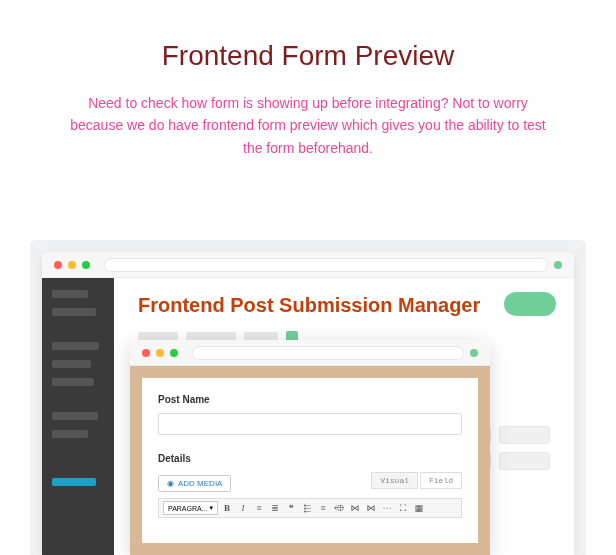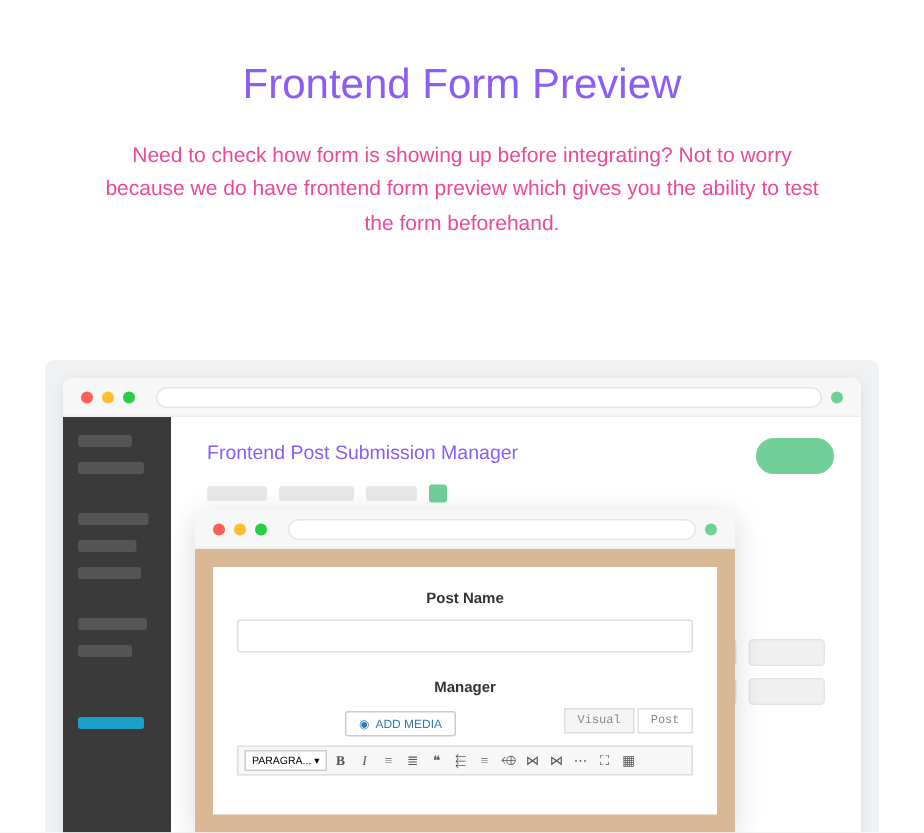--- a/index.html
+++ b/index.html
@@ -1,48 +1,48 @@
 <!DOCTYPE html>
 <html><head>
   <meta charset="utf-8">
   <style>
     * { margin: 0; padding: 0; box-sizing: border-box; }
     body { font-family: -apple-system, BlinkMacSystemFont, "Segoe UI", sans-serif; background: #fff; width: 616px; height: 555px; overflow: hidden; position: relative; }
     .hero { text-align: center; padding: 40px 60px 30px; }
-    .hero-title { font-size: 28px; font-weight: 300; color: #8b5cf6; margin-bottom: 20px; }
+    .hero-title { font-size: 28px; font-weight: 300; color: #7f1d1d; margin-bottom: 20px; }
     .hero-desc { font-size: 14px; color: #ec4899; line-height: 1.6; }
     .stage { position: absolute; top: 240px; left: 30px; right: 30px; bottom: 0; background: #f0f1f3; border-radius: 6px 6px 0 0; }
     .win-main { position: absolute; top: 12px; left: 12px; right: 12px; bottom: 0; background: #fff; border-radius: 6px 6px 0 0; box-shadow: 0 2px 10px rgba(0,0,0,0.08); overflow: hidden; }
     .titlebar { height: 26px; background: #f7f7f7; display: flex; align-items: center; padding: 0 12px; gap: 6px; border-bottom: 1px solid #eee; }
     .dot { width: 8px; height: 8px; border-radius: 50%; }
     .dot.red { background: #ff5f57; }
     .dot.yellow { background: #ffbd2e; }
     .dot.green { background: #28cd41; }
     .urlbar { flex: 1; height: 14px; background: #fff; border: 1px solid #e5e5e5; border-radius: 7px; margin-left: 8px; }
     .titlebar .dot.end { margin-left: auto; background: #6fcf97; }
     .main-body { display: flex; height: calc(100% - 26px); }
     .sidebar { width: 72px; background: #3a3a3a; padding: 12px 10px; display: flex; flex-direction: column; gap: 10px; }
     .s-line { height: 8px; background: #555; border-radius: 2px; }
     .s-line.active { background: #1aa0c9; }
     .content { flex: 1; padding: 16px 24px; position: relative; }
-    .page-title { font-size: 13px; color: #8b5cf6; font-weight: 400; margin-bottom: 14px; }
+    .page-title { font-size: 20px; color: #c2410c; font-weight: 700; margin-bottom: 14px; }
     .tag-row { display: flex; gap: 8px; margin-bottom: 10px; align-items: center; }
     .tag { height: 10px; border-radius: 2px; background: #e8e8e8; }
     .tag.g { background: #6fcf97; width: 12px; height: 12px; }
     .btn-group { position: absolute; top: 14px; right: 18px; display: flex; align-items: center; }
     .pill { height: 24px; border-radius: 12px; }
     .pill.green { width: 52px; background: #6fcf97; }
     .pill.orange { width: 64px; background: #f2994a; margin-left: -8px; display: flex; align-items: center; justify-content: center; color: #fff; font-size: 9px; box-shadow: 0 2px 4px rgba(0,0,0,0.2); }
     .section-label { font-size: 11px; color: #666; margin-top: 18px; }
     .fieldset { display: flex; gap: 8px; margin-top: 8px; }
     .fbox { height: 18px; background: #f0f0f0; border: 1px solid #e5e5e5; border-radius: 3px; flex: 1; }
     .chip-blue { width: 28px; height: 14px; background: #56ccf2; border-radius: 7px; margin-top: 10px; }
     .win-preview { position: absolute; top: 100px; left: 100px; width: 360px; bottom: 0; background: #fff; border-radius: 6px 6px 0 0; box-shadow: 0 4px 20px rgba(0,0,0,0.15); overflow: hidden; }
     .prev-body { height: calc(100% - 26px); background: #d9b896; padding: 12px; }
-    .prev-inner { background: #fff; height: 100%; padding: 16px; text-align: center; }
+    .prev-inner { background: #fff; height: 100%; padding: 16px; }
     .form-label { font-size: 10px; color: #333; font-weight: 600; margin-bottom: 8px; }
     .form-input { height: 22px; border: 1px solid #ddd; border-radius: 2px; margin-bottom: 18px; }
     .add-media { display: inline-flex; align-items: center; gap: 4px; border: 1px solid #ccc; padding: 3px 8px; font-size: 8px; color: #2e7cb8; border-radius: 2px; margin-bottom: 6px; }
     .editor-tabs { float: right; display: flex; gap: 2px; font-size: 8px; font-family: Liberation Mono, monospace; }
     .ed-tab { padding: 3px 8px; border: 1px solid #ddd; color: #888; }
     .ed-tab.active { background: #f5f5f5; }
     .toolbar { clear: both; border: 1px solid #ddd; background: #f7f7f7; height: 20px; display: flex; align-items: center; padding: 0 4px; gap: 2px; overflow: hidden; }
     .tb-sel { font-size: 7px; border: 1px solid #ccc; padding: 2px 4px; background: #fff; display: flex; align-items: center; gap: 2px; }
     .tb-btn { width: 14px; height: 14px; display: flex; align-items: center; justify-content: center; font-size: 9px; color: #555; font-family: Georgia, serif; }
     .tb-btn.b { font-weight: bold; }
@@ -111,29 +111,29 @@
       <span class="dot red"></span>
       <span class="dot yellow"></span>
       <span class="dot green"></span>
       <div class="urlbar"></div>
       <span class="dot end"></span>
     </div>
     <div class="prev-body">
       <div class="prev-inner">
         <div class="form-label">Post Name</div>
         <div class="form-input"></div>
-        <div class="form-label">Manager</div>
+        <div class="form-label">Details</div>
         <div>
           <span class="add-media">
             <span style="color:#2e7cb8;">◉</span>
             <span>ADD MEDIA</span>
           </span>
           <span class="editor-tabs">
             <span class="ed-tab active">Visual</span>
-            <span class="ed-tab">Post</span>
+            <span class="ed-tab">Field</span>
           </span>
         </div>
         <div class="toolbar">
           <span class="tb-sel">
               <span>PARAGRA...</span>
               <span>▾</span>
             </span>
           <span class="tb-btn b">B</span>
           <span class="tb-btn i">I</span>
           <span class="tb-btn">≡</span>

